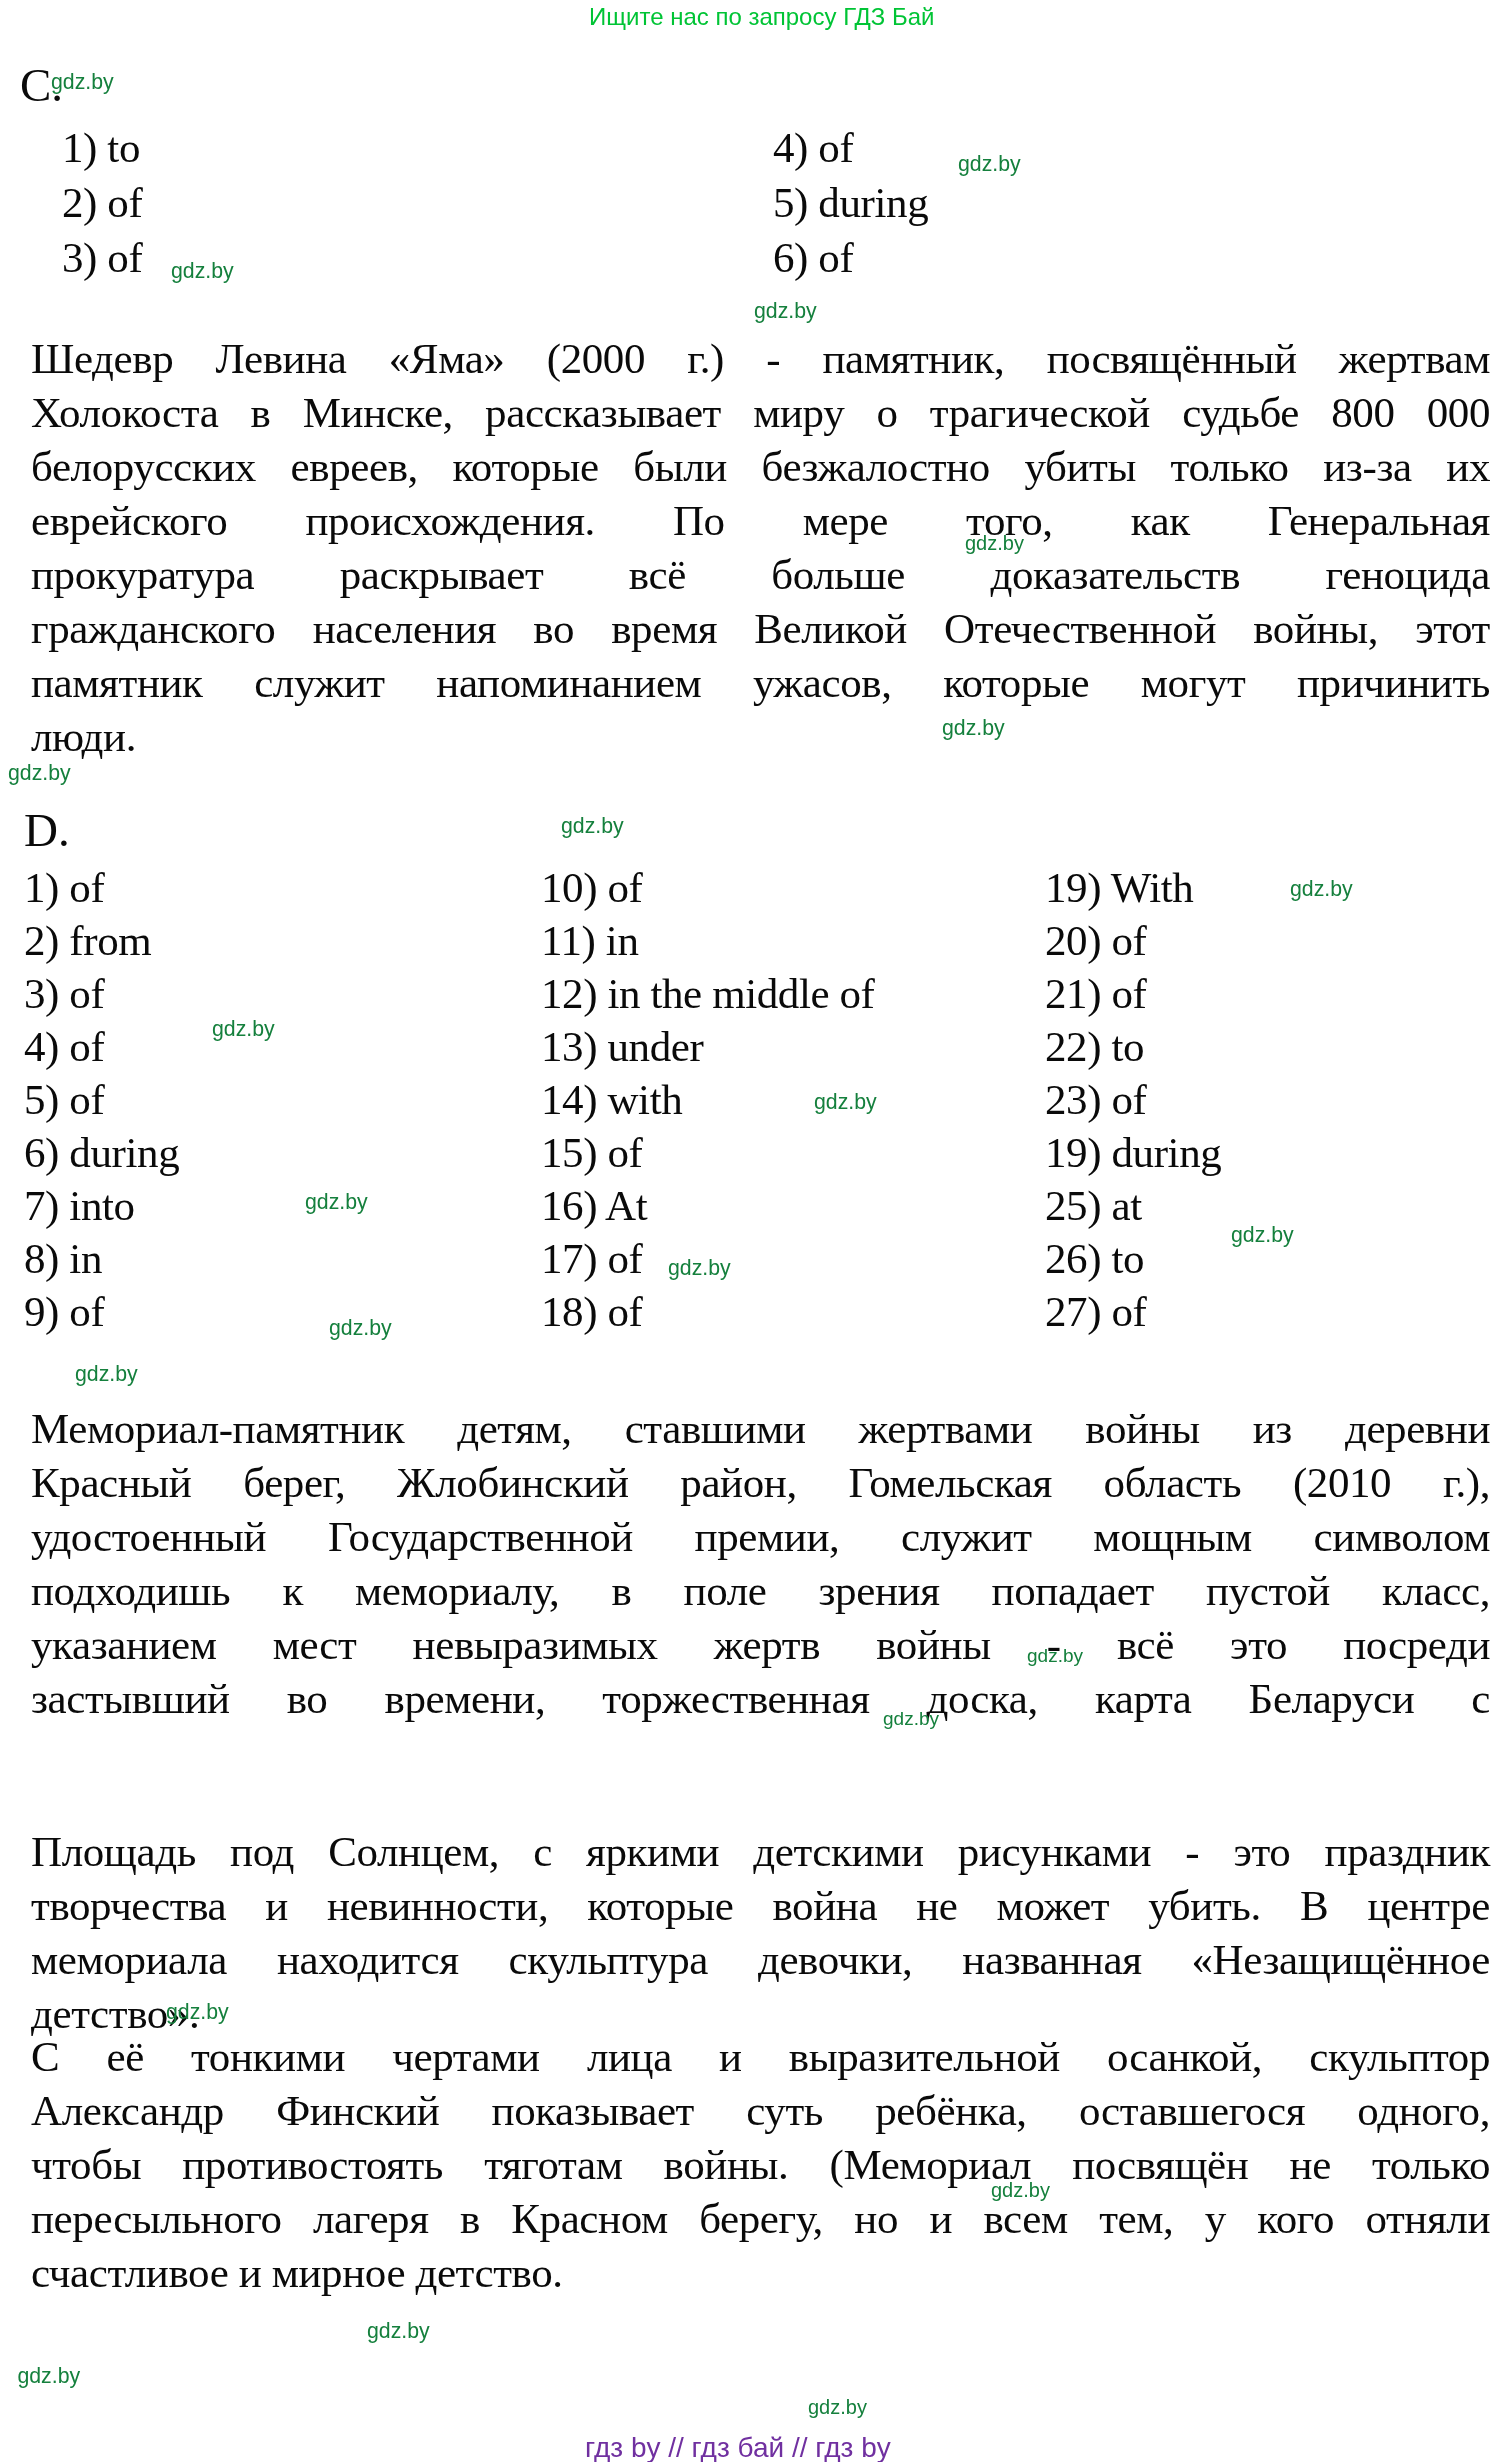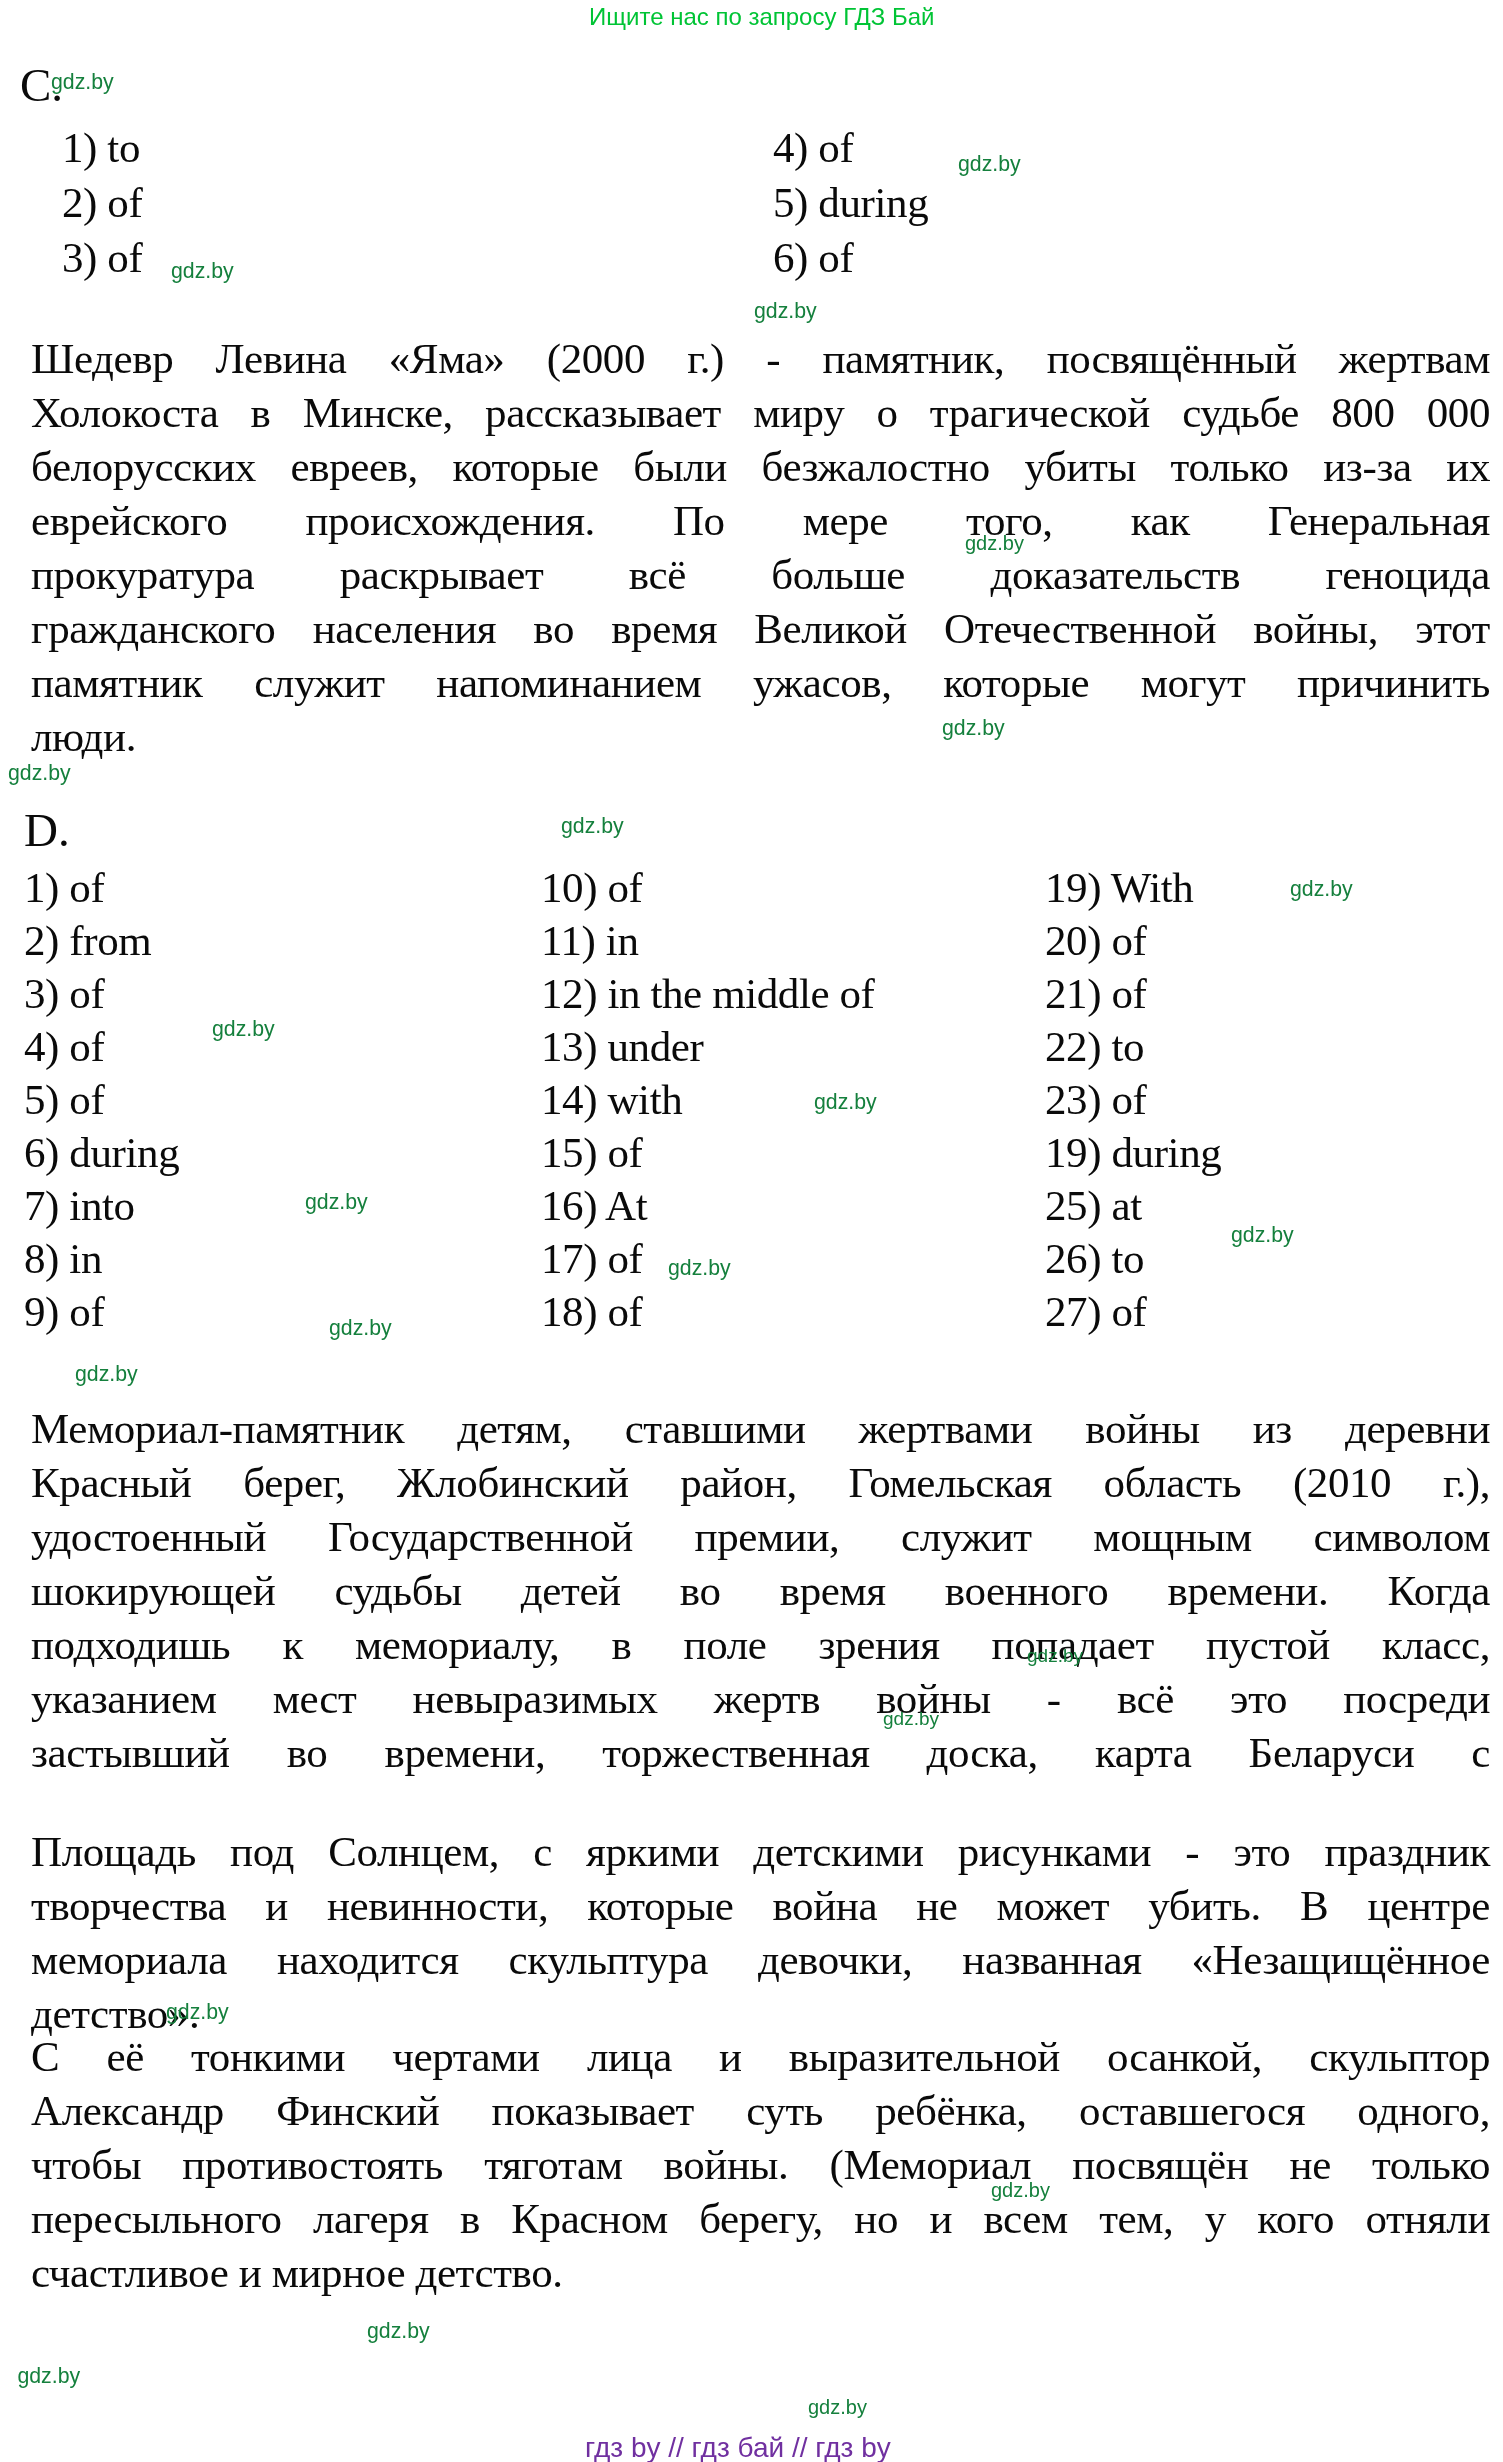--- a/index.html
+++ b/index.html
@@ -119,21 +119,20 @@
     <div>19) during</div>
     <div>25) at</div>
     <div>26) to</div>
     <div>27) of</div>
   </div>
 
   <div class="para" style="top:1402px;">
     <div class="jline">Мемориал-памятник детям, ставшими жертвами войны из деревни</div>
     <div class="jline">Красный берег, Жлобинский район, Гомельская область (2010 г.),</div>
     <div class="jline">удостоенный Государственной премии, служит мощным символом</div>
-    <div class="jline">шокирующей судьбы детей во время военного времени. Когда</div>
     <div class="jline">подходишь к мемориалу, в поле зрения попадает пустой класс,</div>
     <div class="jline">указанием мест невыразимых жертв войны - всё это посреди</div>
     <div class="jline">застывший во времени, торжественная доска, карта Беларуси с</div>
   </div>
 
   <div class="para" style="top:1825px;">
     <div class="jline">Площадь под Солнцем, с яркими детскими рисунками - это праздник</div>
     <div class="jline">творчества и невинности, которые война не может убить. В центре</div>
     <div class="jline">мемориала находится скульптура девочки, названная «Незащищённое</div>
     <div class="jline end">детство».</div>

